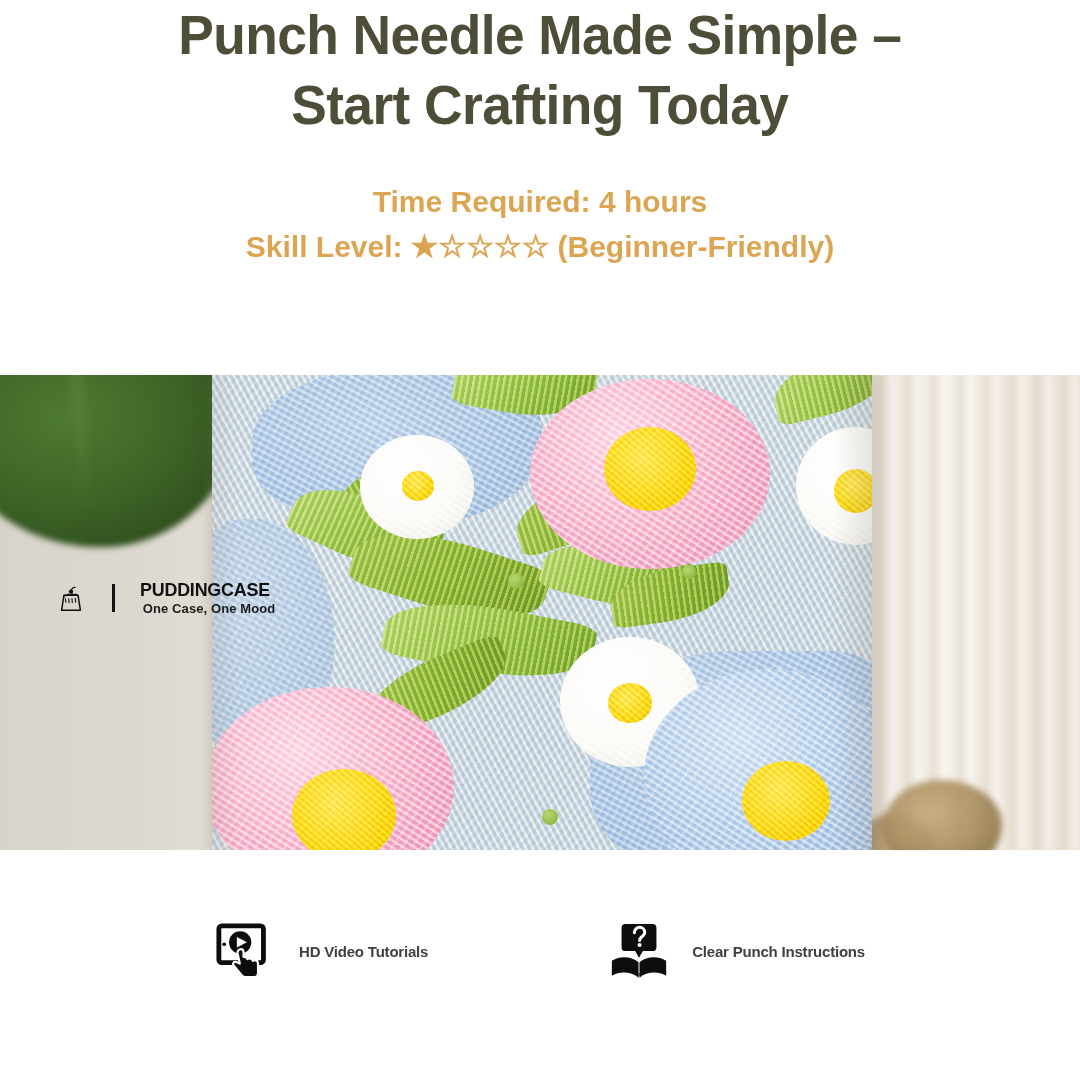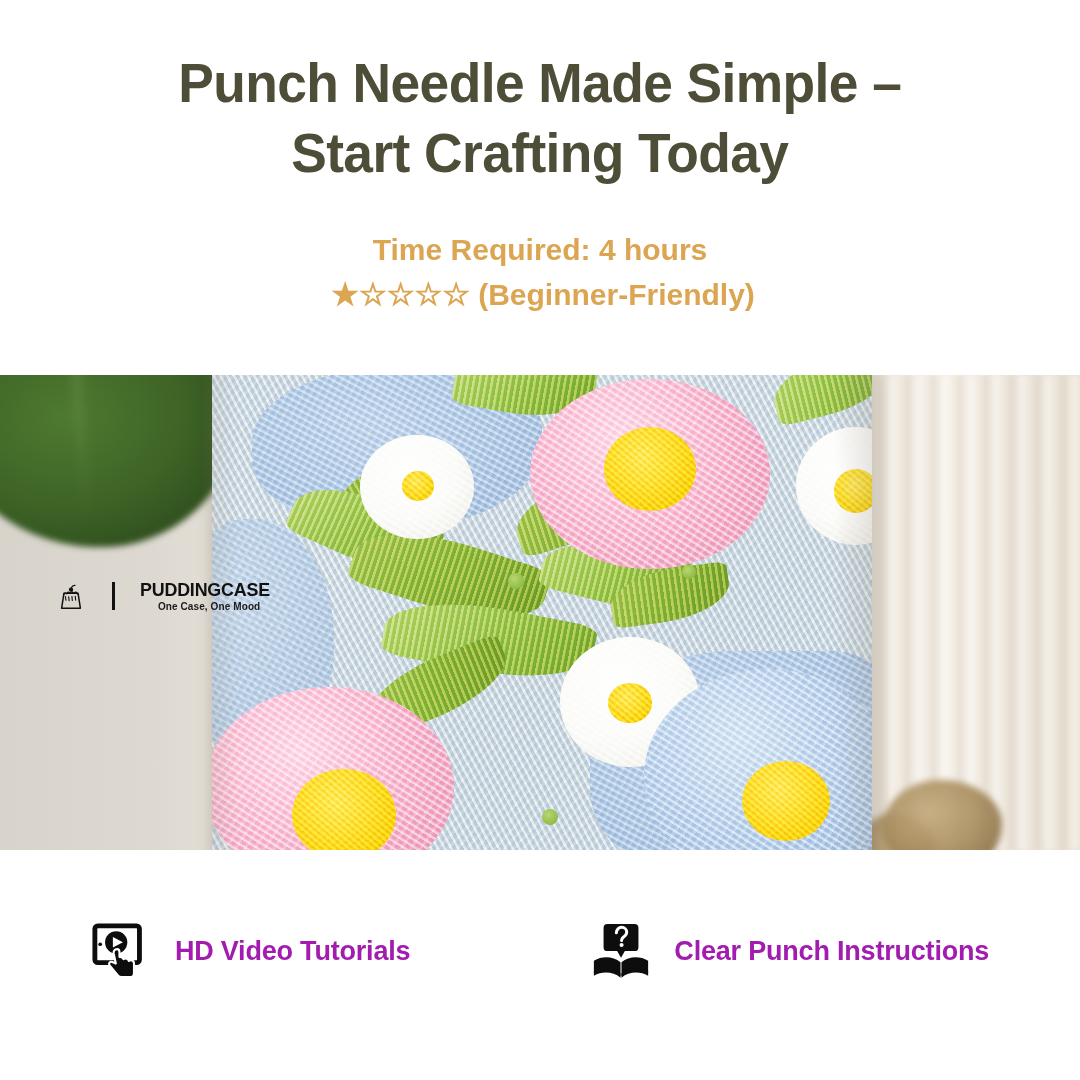--- a/index.html
+++ b/index.html
@@ -20,21 +20,20 @@
     flex-direction:column;
   }
 
   
   .header {
     height:375px;
     display:flex;
     flex-direction:column;
     align-items:center;
     background:#ffffff;
-    padding-top:48px;
   }
 
   .title {
     font-size:55px;
     font-weight:bold;
     color:#4e4e38;
     text-align:center;
     line-height:1.28;
     letter-spacing:-0.6px;
     max-width:860px;
@@ -261,63 +260,64 @@
     z-index:9;
   }
   .wm-icon { width:32px; height:30px; flex:0 0 auto; }
   .wm-bar { width:3px; height:28px; background:#121212; }
   .wm-text { display:flex; flex-direction:column; line-height:1; }
   .wm-name {
     font-size:19px; font-weight:bold; color:#121212;
     letter-spacing:-0.2px; transform:scaleX(0.94); transform-origin:left center;
   }
   .wm-tag {
-    font-size:10px; font-weight:bold; color:#1b1b1b;
+    font-size:13px; font-weight:bold; color:#1b1b1b;
     letter-spacing:0.1px; margin-top:3px; text-align:center;
   }
 
   
   .footer {
     flex:1;
     background:#ffffff;
     display:flex;
     align-items:flex-start;
     justify-content:center;
     gap:180px;
     padding-top:70px;
   }
   .feature {
     display:flex;
     align-items:center;
     gap:22px;
   }
   .feature-icon { width:62px; height:62px; flex:0 0 auto; }
   .feature-label {
-    font-size:27px;
+    font-size:15px;
     font-weight:bold;
-    color:#a21caf;
+    color:#404040;
     white-space:nowrap;
     letter-spacing:-0.2px;
   }
 </style>
 </head>
 <body>
 
 <div class="poster">
 
   <div class="header">
 
     <h1 class="title">
       <span class="title-line">Punch Needle Made Simple –</span>
       <span class="title-line">Start Crafting Today</span>
     </h1>
 
     <div class="meta">
       <span class="meta-time">Time Required: 4 hours</span>
       <span class="meta-skill">
+        <span>Skill Level:</span>
         <span class="stars" id="stars">
             <span class="star">★</span>
             <span class="star">☆</span>
             <span class="star">☆</span>
             <span class="star">☆</span>
             <span class="star">☆</span>
           </span>
         <span>(Beginner-Friendly)</span>
       </span>
     </div>

